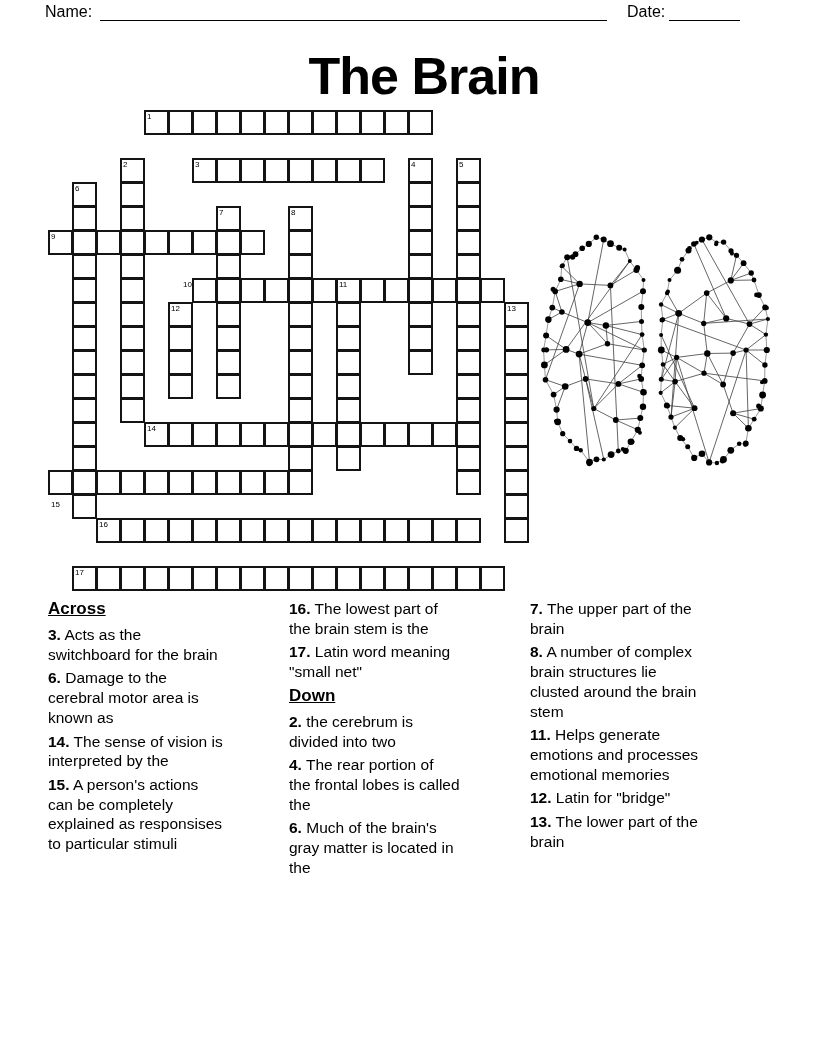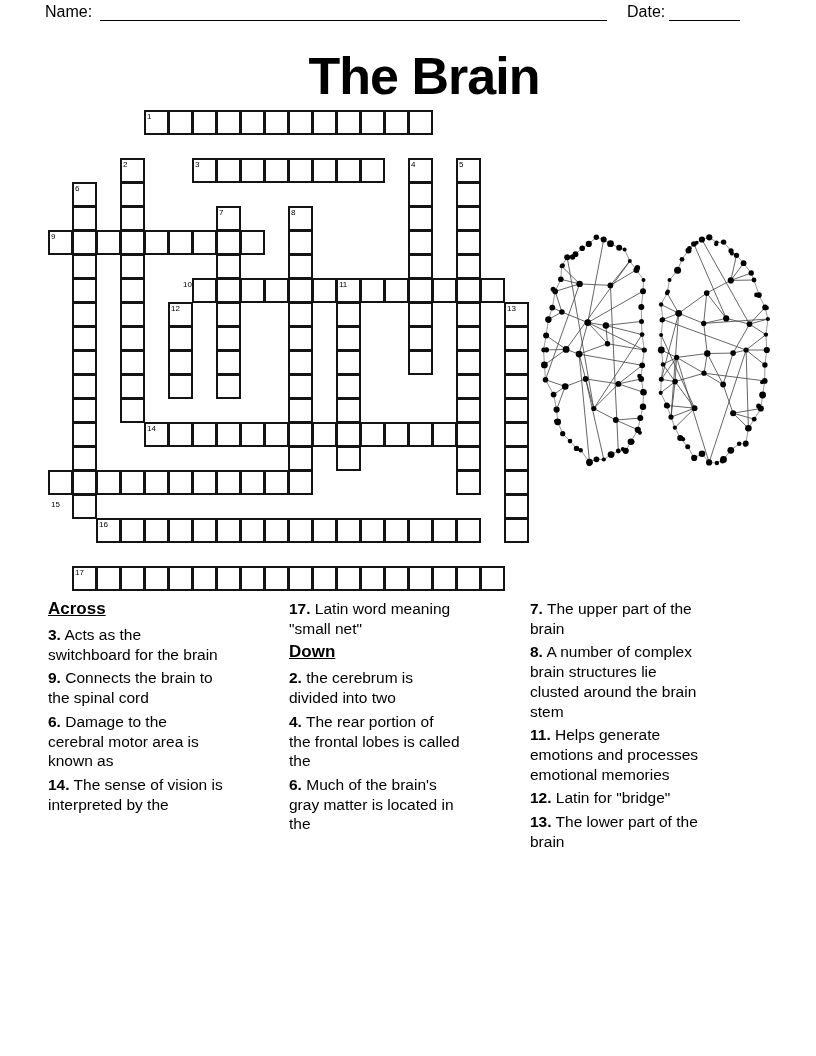--- a/index.html
+++ b/index.html
@@ -496,25 +496,26 @@
         <circle cx="168.0" cy="149.2" r="2.6" fill="#000"></circle>
         <circle cx="187.1" cy="160.5" r="2.9" fill="#000"></circle>
         <circle cx="158.6" cy="184.2" r="2.9" fill="#000"></circle>
         <circle cx="197.1" cy="189.2" r="3.0" fill="#000"></circle>
       </svg>
   </div>
 
   <div class="clue-col" style="left:48px;" id="clue-col-1">
       <p class="heading">Across</p>
       <p class="clue"><b>3.</b> Acts as the<br>switchboard for the brain</p>
-      <p class="clue"><b>9.</b> Connects the brain to<br>the spinal cord</p>
       <p class="clue"><b>6.</b> Damage to the<br>cerebral motor area is<br>known as</p>
       <p class="clue"><b>14.</b> The sense of vision is<br>interpreted by the</p>
+      <p class="clue"><b>15.</b> A person's actions<br>can be completely<br>explained as responsises<br>to particular stimuli</p>
     </div>
   <div class="clue-col" style="left:289px;" id="clue-col-2">
+      <p class="clue"><b>16.</b> The lowest part of<br>the brain stem is the</p>
       <p class="clue"><b>17.</b> Latin word meaning<br>"small net"</p>
       <p class="heading down">Down</p>
       <p class="clue"><b>2.</b> the cerebrum is<br>divided into two</p>
       <p class="clue"><b>4.</b> The rear portion of<br>the frontal lobes is called<br>the</p>
       <p class="clue"><b>6.</b> Much of the brain's<br>gray matter is located in<br>the</p>
     </div>
   <div class="clue-col" style="left:530px;" id="clue-col-3">
       <p class="clue"><b>7.</b> The upper part of the<br>brain</p>
       <p class="clue"><b>8.</b> A number of complex<br>brain structures lie<br>clusted around the brain<br>stem</p>
       <p class="clue"><b>11.</b> Helps generate<br>emotions and processes<br>emotional memories</p>

